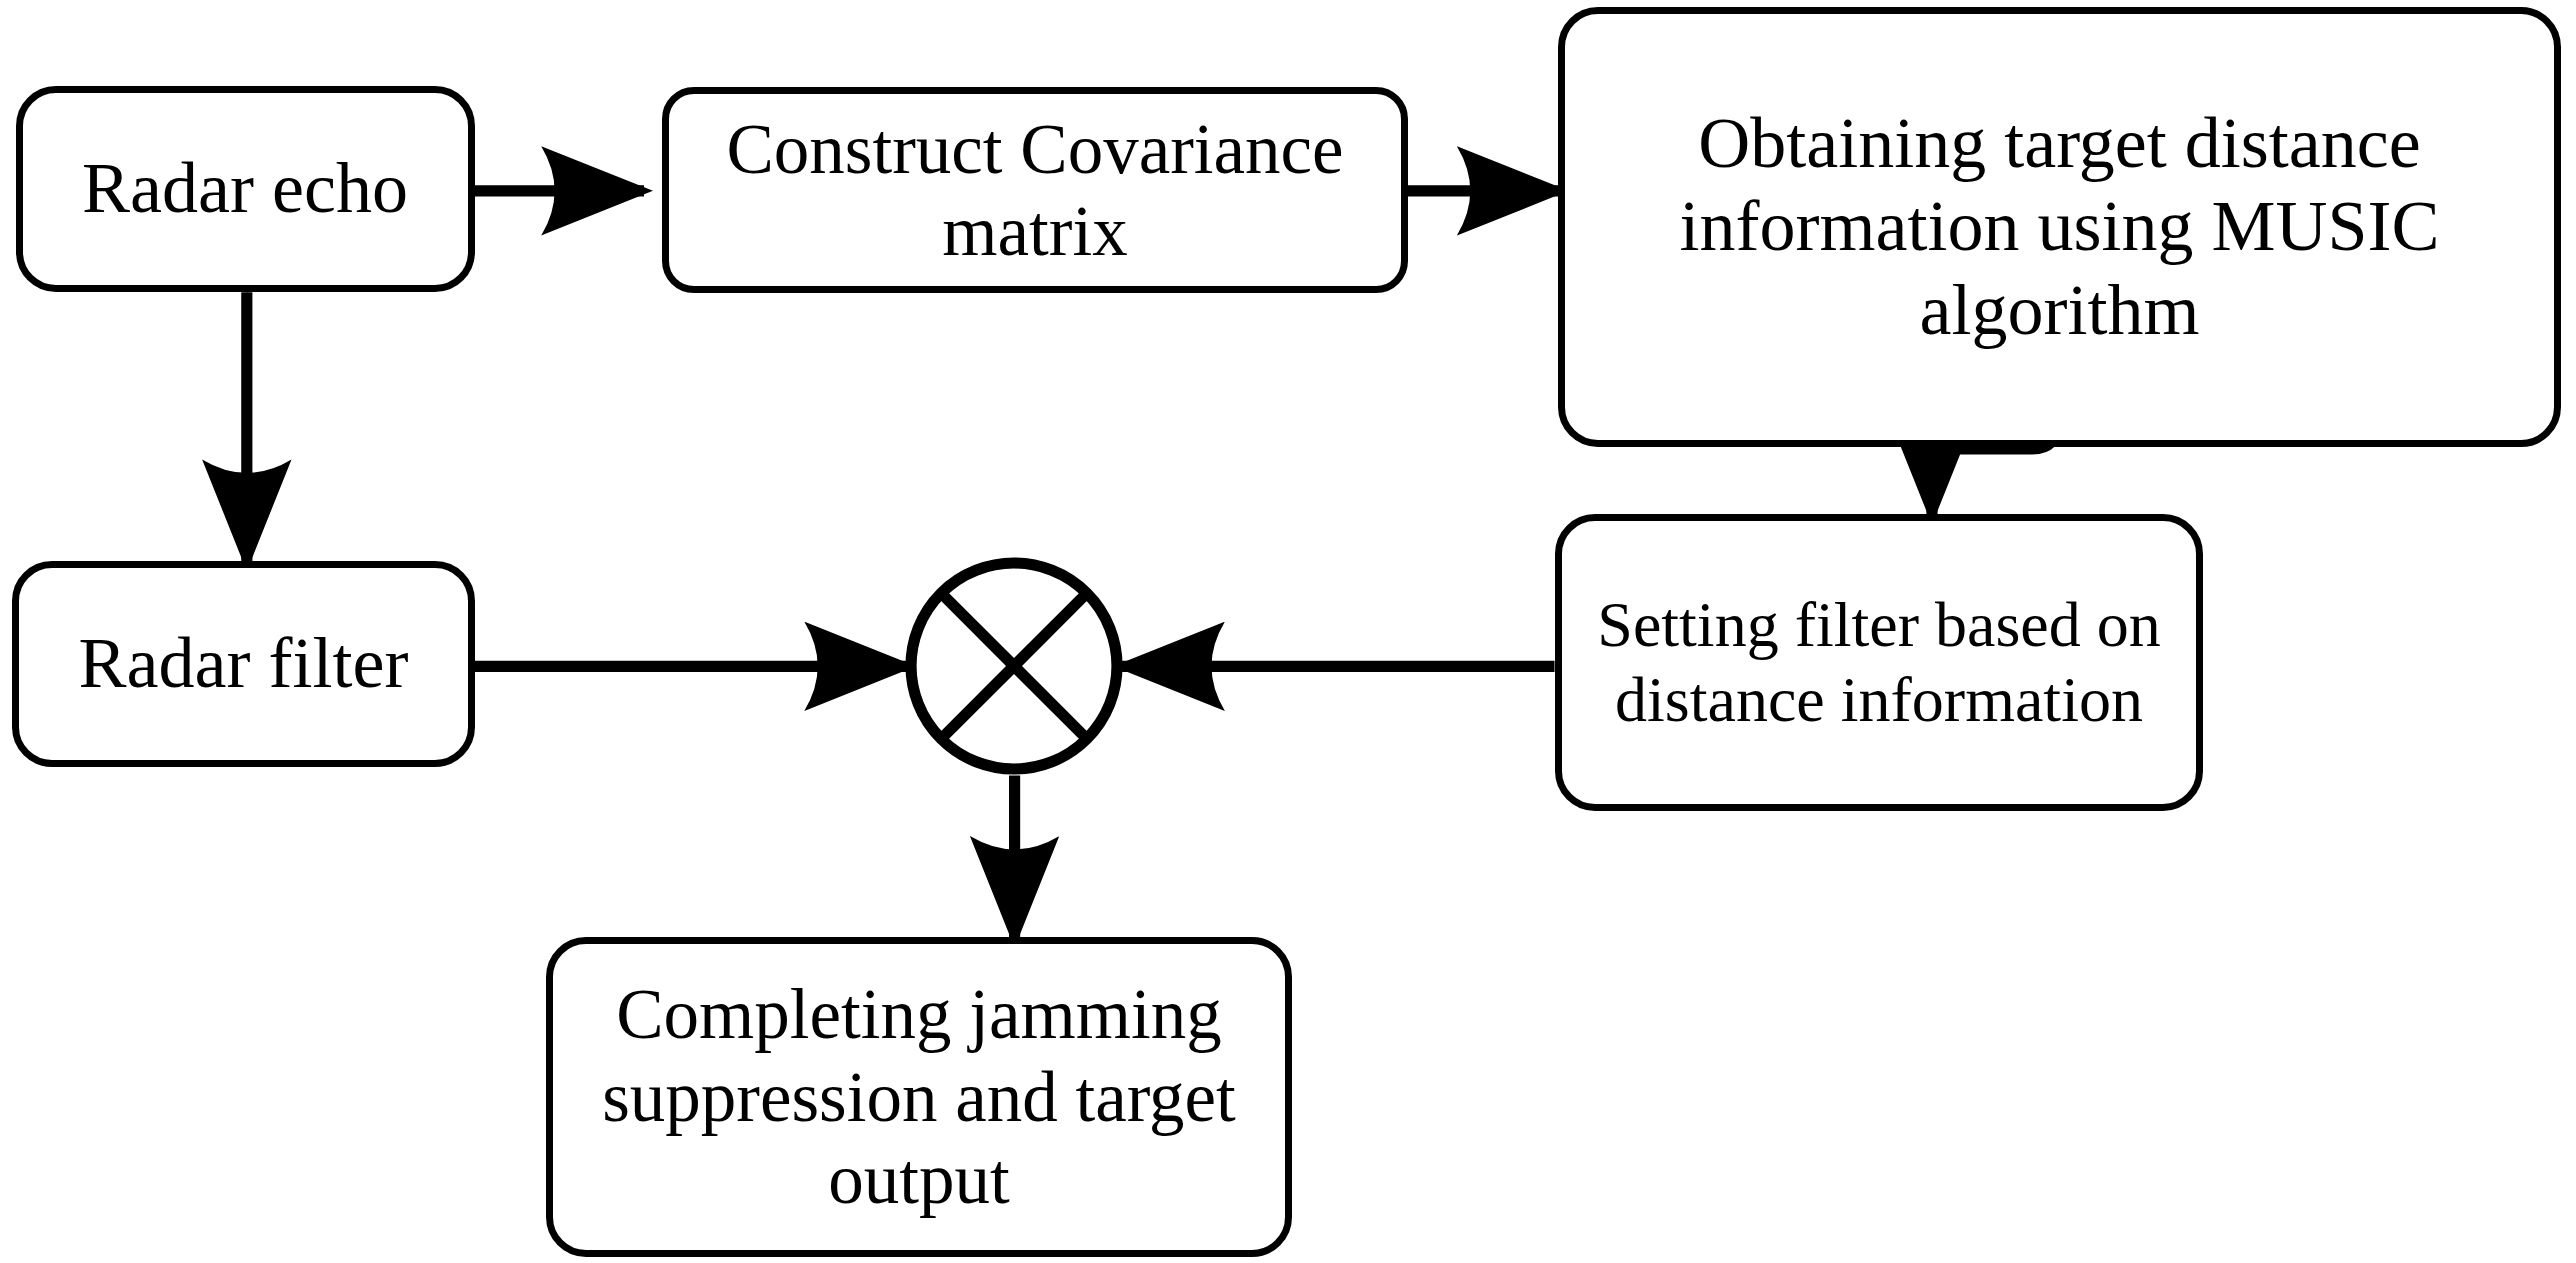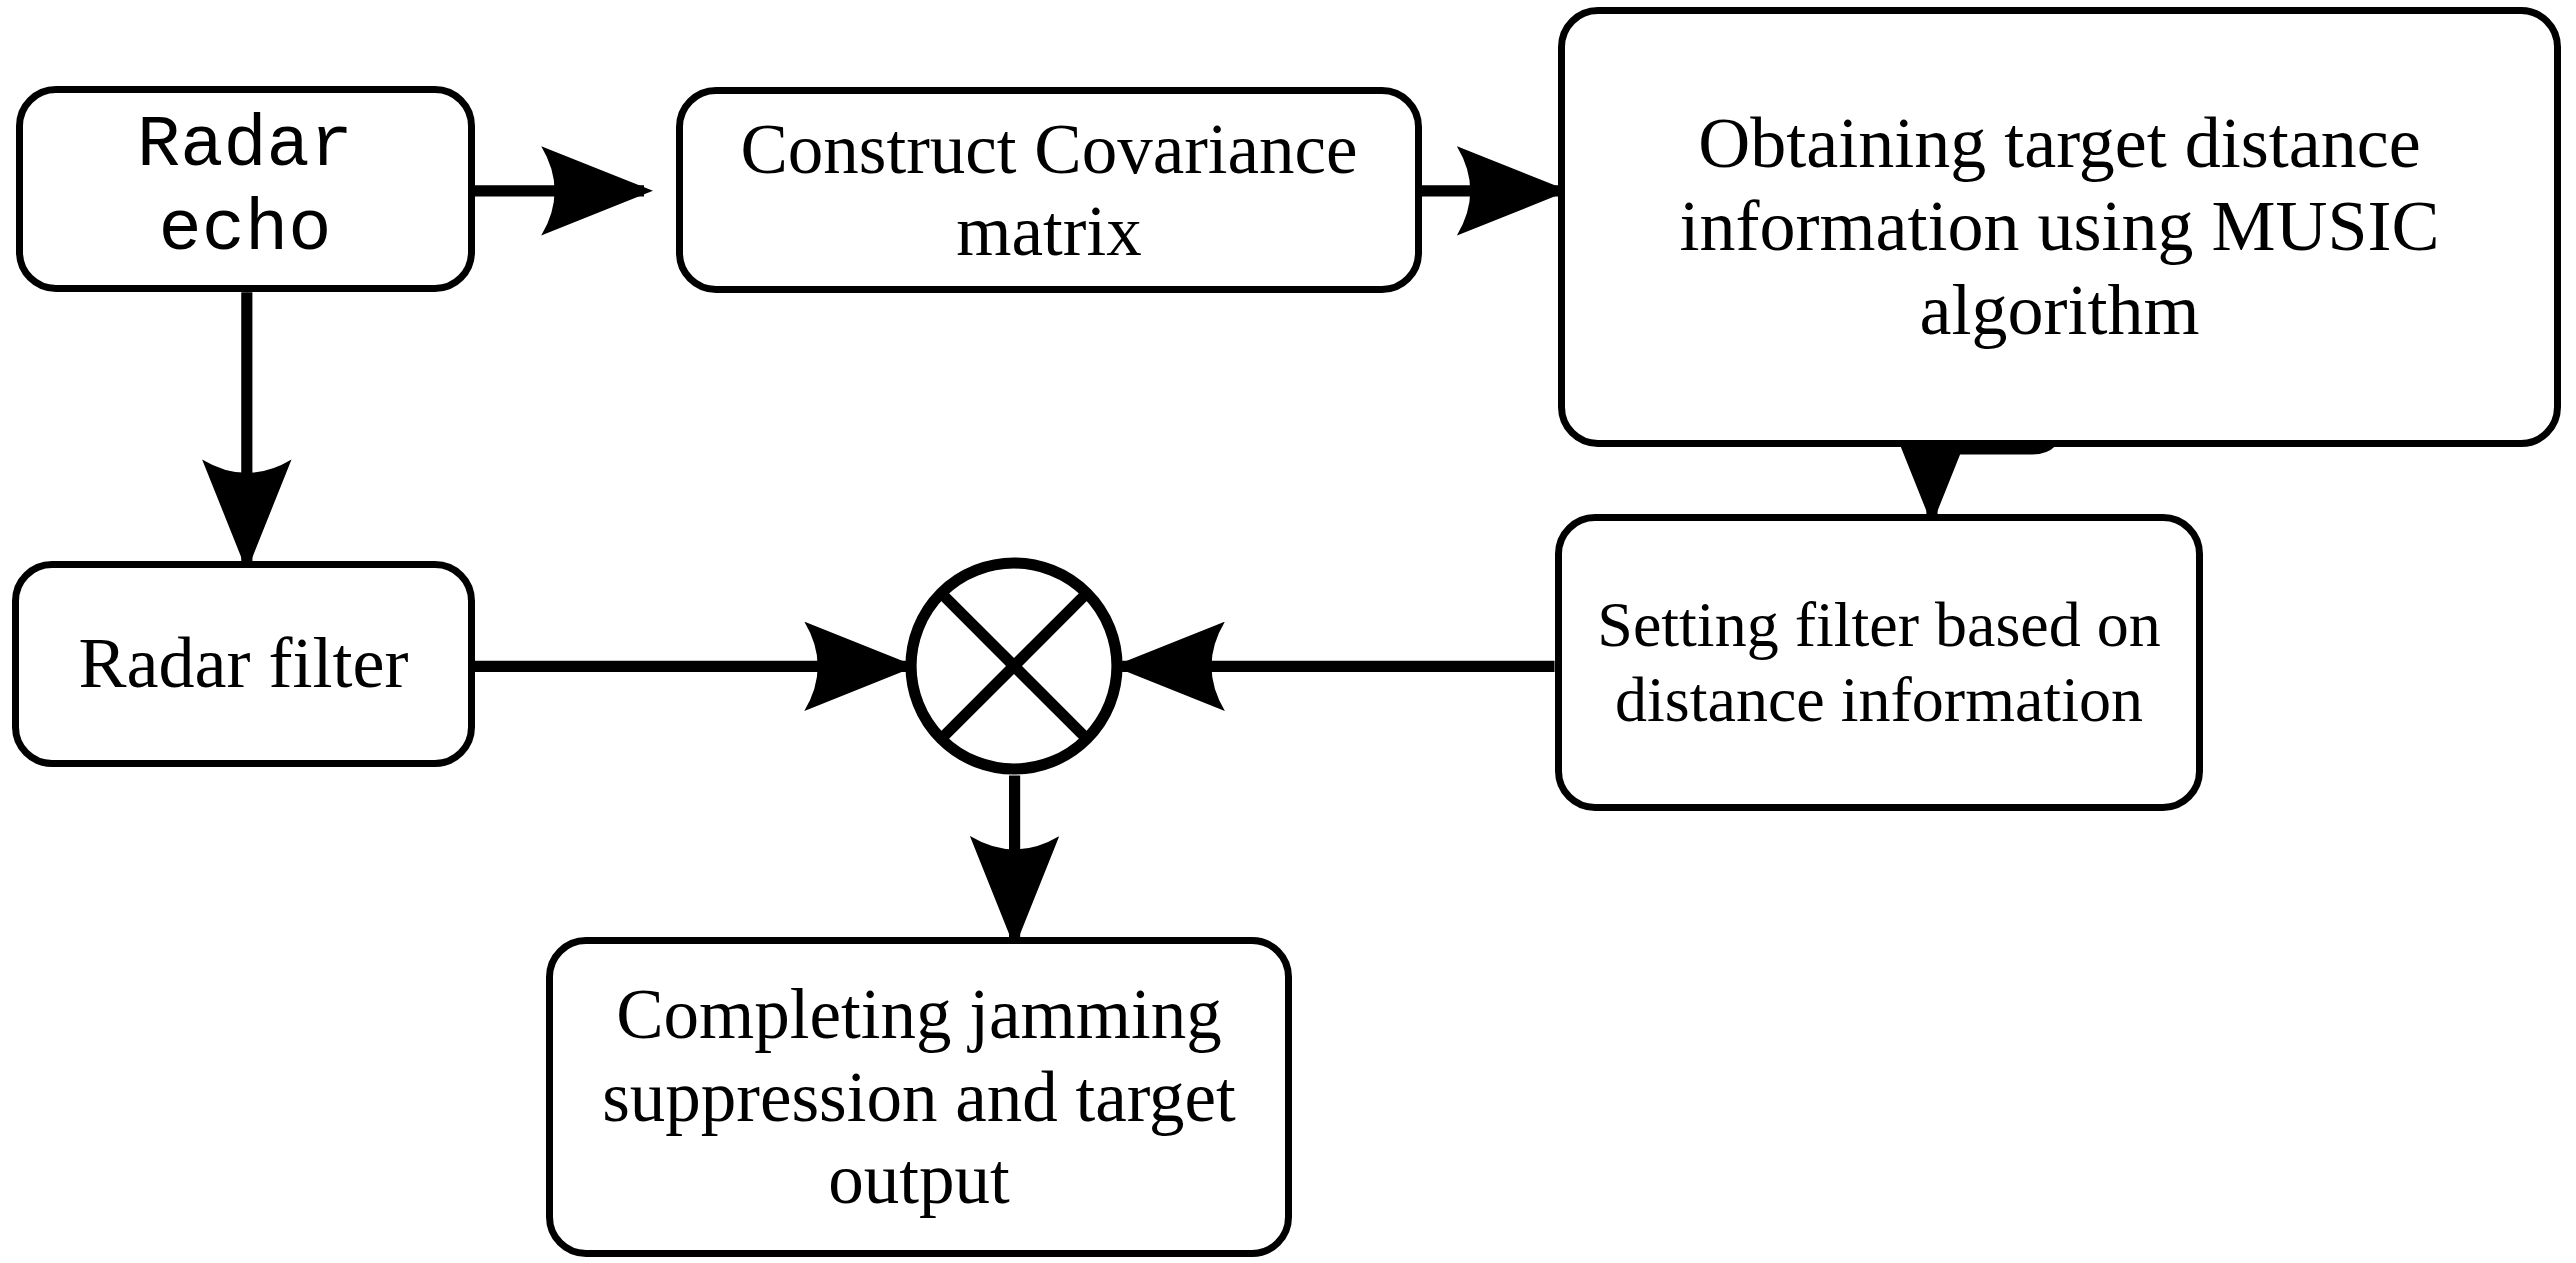--- a/index.html
+++ b/index.html
@@ -34,22 +34,22 @@
     justify-content: center;
     text-align: center;
     color: #000000;
     line-height: 1.16;
     padding: 3.4px 17px;
   }
   .node .lbl {
     display: block;
     width: 100%;
   }
-  #node-radar-echo   { left: 15.5px;   top: 86px;  width: 459px;  height: 206px; font-size: 72px; font-family: Liberation Mono, monospace; }
-  #node-construct    { left: 676px;  top: 87px;  width: 746px;  height: 206px; font-size: 71px; }
+  #node-radar-echo   { left: 15.5px;   top: 86px;  width: 459px;  height: 206px; font-size: 72px; }
+  #node-construct    { left: 662px;  top: 87px;  width: 746px;  height: 206px; font-size: 71px; border-radius: 32px; }
   #node-music        { left: 1558px; top: 6.9px;    width: 1003px; height: 440px; font-size: 72px; }
   #node-setting      { left: 1555px; top: 514px;  width: 648px;  height: 297px; font-size: 64px; }
   #node-match-filter { left: 12px;   top: 561px;  width: 463px;  height: 206px; font-size: 72px; }
   #node-output       { left: 546px;  top: 937px; width: 746px;  height: 320px; font-size: 71px; }
 
   #mixer-node {
     position: absolute;
     left: 905px;
     top: 557px;
     width: 218px;

